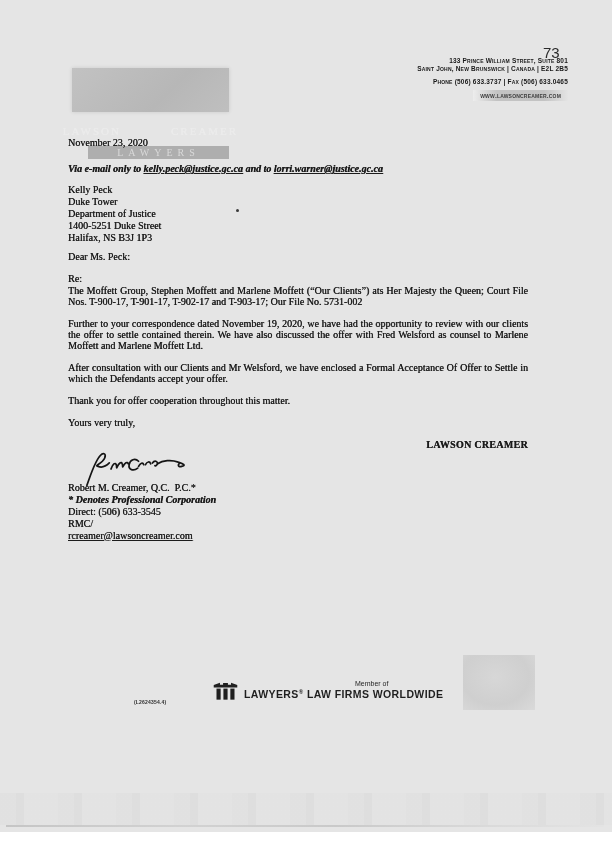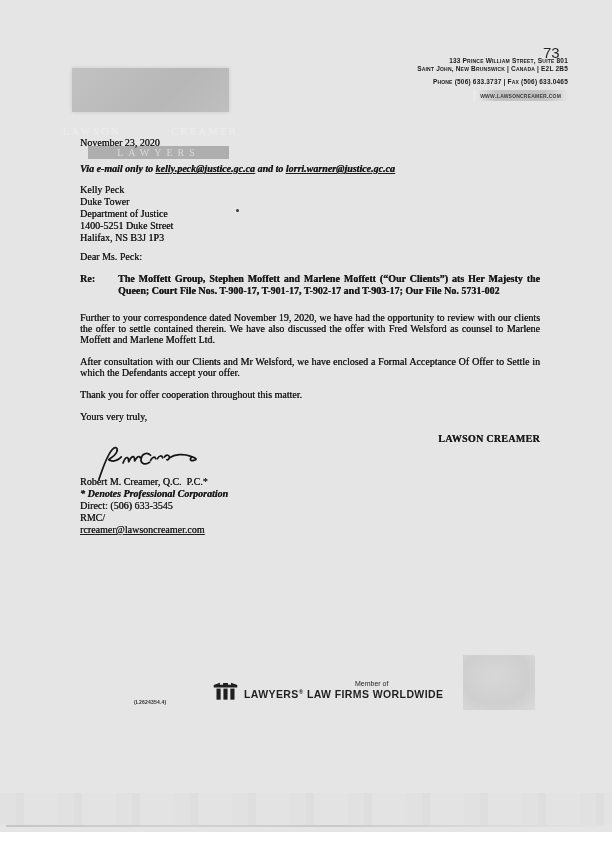--- a/index.html
+++ b/index.html
@@ -41,30 +41,30 @@
     padding:2px 7px 1px; color:#3d3d3d;
   }
 
   .page-number {
     position:absolute; left:543px; top:44px;
     font-family:"Liberation Sans", sans-serif; font-size:15px; color:#2b2b2b;
   }
 
   
   .content {
-    position:absolute; left:80px; top:137px; width:460px;
+    position:absolute; left:68px; top:137px; width:460px;
     font-size:10px; line-height:12px;
     text-shadow:0.3px 0 0 currentColor; 
   }
   .date { margin-bottom:14px; }
   .via { font-style:italic; font-weight:bold; margin-bottom:9px; }
   .via .email { color:inherit; text-decoration:underline;margin-top:48px; }
   .recipient { margin-bottom:7px; }
   .salutation { margin-bottom:10px; }
-  .re { display:flex; font-weight:bold; line-height:11.5px; margin-bottom:16px; }
+  .re { display:flex; font-weight:normal; line-height:11.5px; margin-bottom:10px;flex-direction:column; }
   .re-label { width:38px; flex:none; }
   .re-text { flex:1; text-align:justify; }
   .para { text-align:justify; line-height:11px; margin-bottom:11px; }
   .closing { margin-bottom:10px; }
   .firm-name { font-weight:bold; letter-spacing:0.3px;text-align:right; }
   .signature-svg { display:block; margin:-2px 0 -7px 12px; }
   .prof-note { font-style:italic; font-weight:bold; }
   .signer-email { text-decoration:underline; }
 
   

